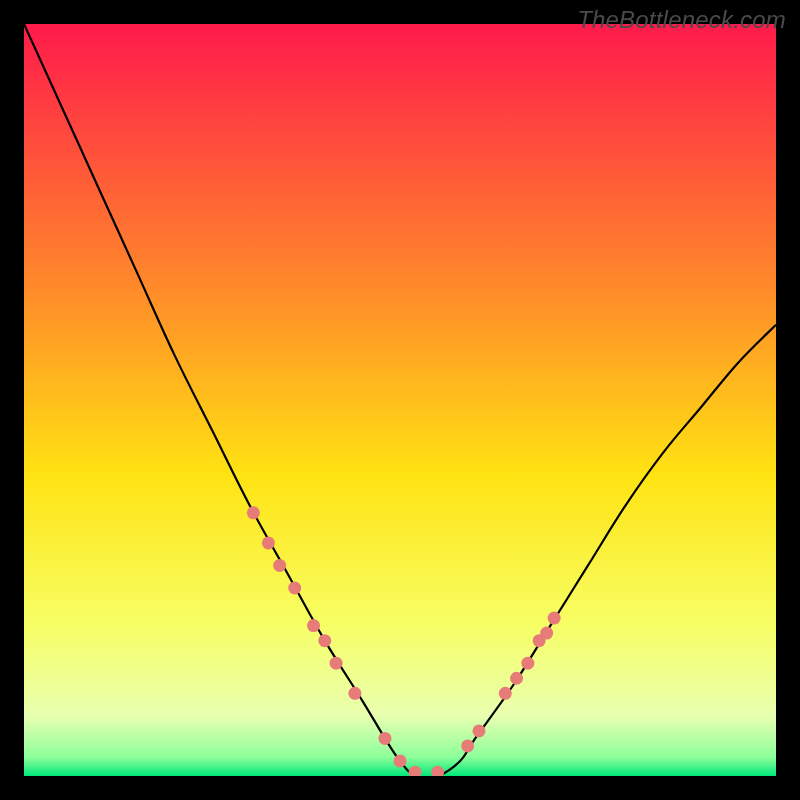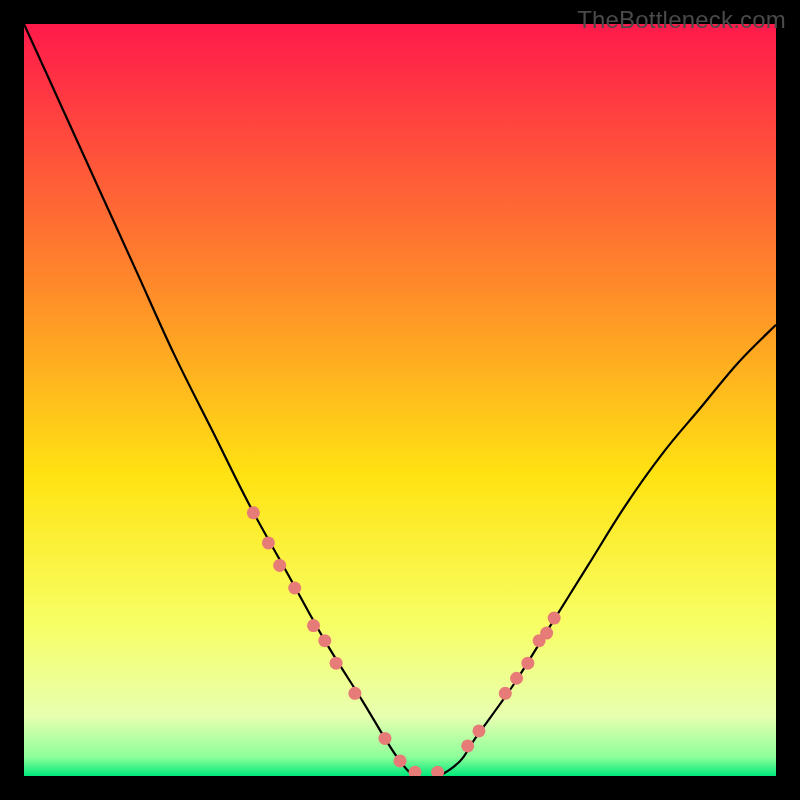--- a/index.html
+++ b/index.html
@@ -27,20 +27,21 @@
     height: 752px;
   }
   .watermark {
     position: absolute;
     top: 6px;
     right: 14px;
     color: #4a4a4a;
     font-size: 24px;
     font-weight: 500;
     letter-spacing: 0.2px;
+    font-style: italic;
   }
 </style>
 </head>
 <body>
 
 <div class="frame">
   <svg class="plot" viewBox="0 0 752 752" preserveAspectRatio="none">
     <defs>
       <linearGradient id="bg-grad" x1="0" y1="0" x2="0" y2="1">
           <stop offset="0%" stop-color="#ff1a4b"></stop>

